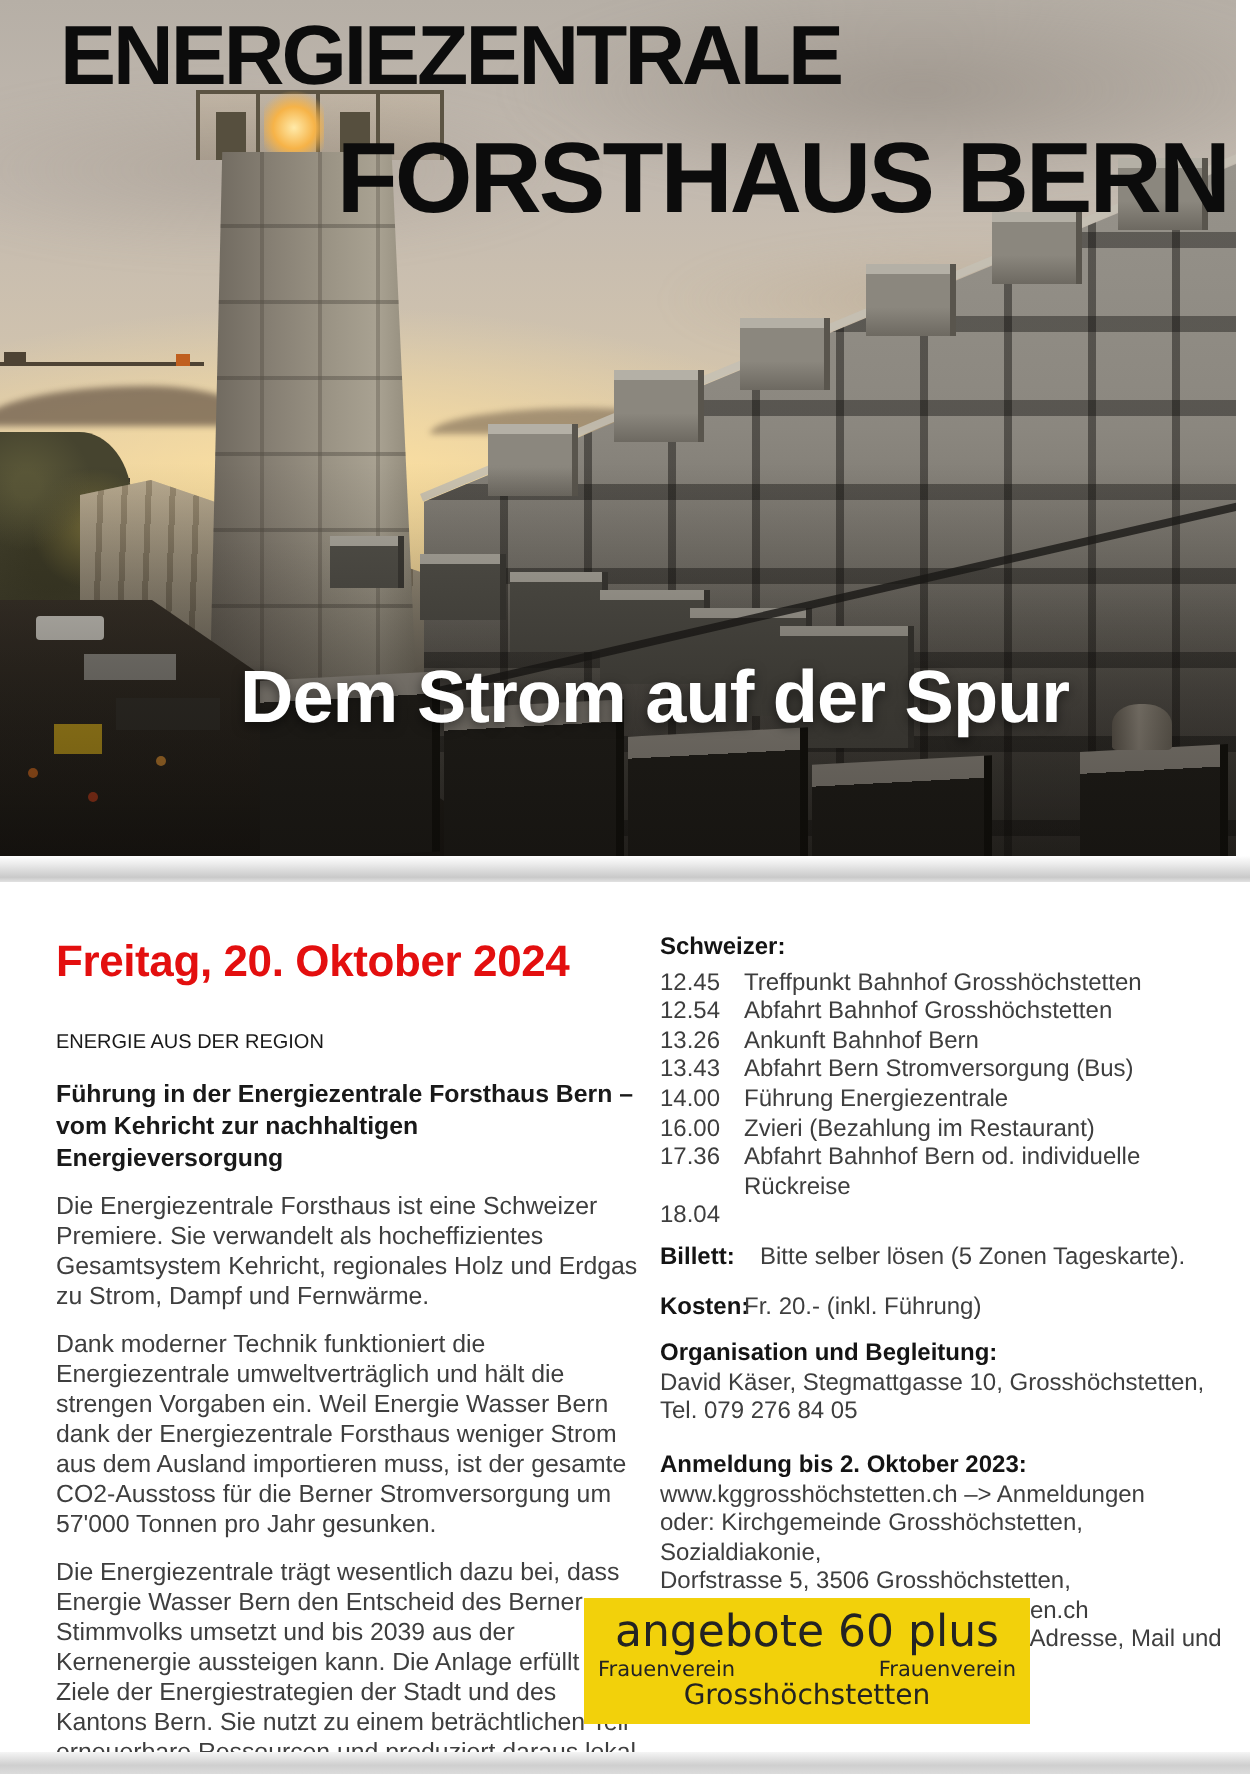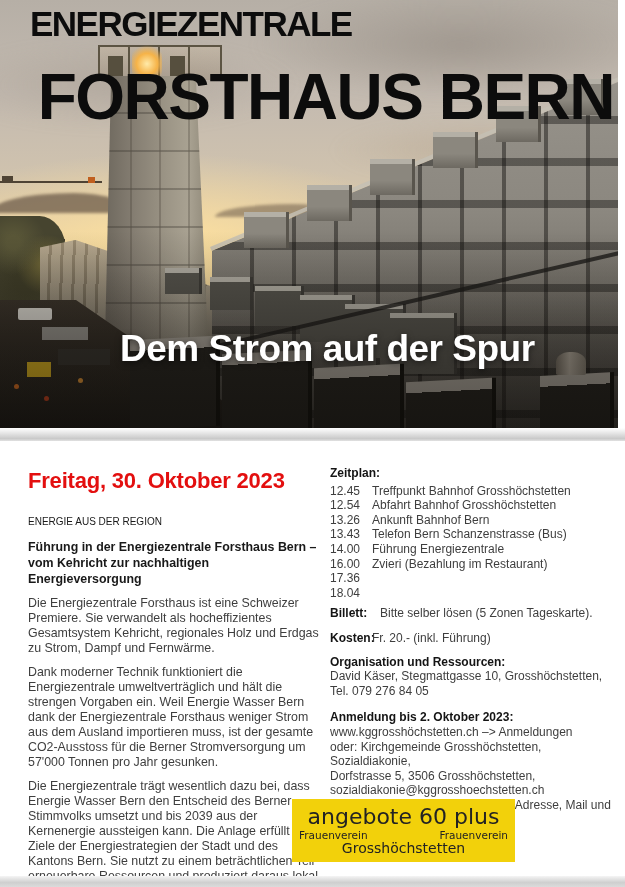--- a/index.html
+++ b/index.html
@@ -104,23 +104,23 @@
   .fgbox { position:absolute; transform:skewY(-3deg);
     background:linear-gradient(180deg,#a59f95 0 11px,#26241f 11px 100%);
     border-right:4px solid #15140f; }
   .pot { position:absolute; left:556px; top:352px; width:30px; height:23px; border-radius:45% 45% 8% 8%;
     background:linear-gradient(90deg,#6e675c,#a79f92 45%,#7c7569); }
 
   .dusk { position:absolute; inset:0;
     background:linear-gradient(180deg, rgba(0,0,0,0) 54%, rgba(10,8,6,.34) 80%, rgba(8,6,4,.5) 100%); }
 
   
-  .title1 { position:absolute; left:30px; top:4px; font-size:35px; font-weight:bold;
+  .title1 { position:absolute; left:30px; top:4px; font-size:42px; font-weight:bold;
     letter-spacing:-1.5px; color:#0c0c0c; white-space:nowrap; }
-  .title2 { position:absolute; right:4px; top:60px; font-size:64px; font-weight:bold;
+  .title2 { position:absolute; right:4px; top:60px; font-size:50px; font-weight:bold;
     letter-spacing:-1.5px; color:#0c0c0c; white-space:nowrap; }
   .caption { position:absolute; left:120px; top:328px; font-size:37px; font-weight:bold;
     color:#ffffff; letter-spacing:-0.5px; white-space:nowrap;
     text-shadow:0 2px 6px rgba(0,0,0,.5); }
 
   .band-top { position:absolute; left:0; top:428px; width:625px; height:13px;
     background:linear-gradient(180deg,#ffffff 0%,#ececec 30%,#c9c9c9 82%,#e2e2e2 100%); }
   .band-bottom { position:absolute; left:0; top:876px; width:625px; height:11px;
     background:linear-gradient(180deg,#f5f5f5,#cfcfcf 60%,#dbdbdb); }
 
@@ -227,74 +227,75 @@
     <div class="dusk"></div>
 
     <div class="title1">ENERGIEZENTRALE</div>
     <div class="title2">FORSTHAUS BERN</div>
     <div class="caption">Dem Strom auf der Spur</div>
   </div>
 
   <div class="band-top"></div>
 
   <div class="col-left">
-    <div class="date-heading" style="color: rgb(227, 15, 15);">Freitag, 30. Oktober 2023</div>
+    <div class="date-heading" style="color: rgb(227, 15, 15);">Freitag, 20. Oktober 2024</div>
     <div class="kicker">ENERGIE AUS DER REGION</div>
     <div class="lead">Führung in der Energiezentrale Forsthaus Bern – vom Kehricht zur nachhaltigen Energieversorgung</div>
     <p class="body">Die Energiezentrale Forsthaus ist eine Schweizer Premiere. Sie verwandelt als hocheffizientes Gesamtsystem Kehricht, regionales Holz und Erdgas zu Strom, Dampf und Fernwärme.</p>
     <p class="body">Dank moderner Technik funktioniert die Energiezentrale umweltverträglich und hält die strengen Vorgaben ein. Weil Energie Wasser Bern dank der Energiezentrale Forsthaus weniger Strom aus dem Ausland importieren muss, ist der gesamte CO2-Ausstoss für die Berner Stromversorgung um 57'000 Tonnen pro Jahr gesunken.</p>
     <p class="body">Die Energiezentrale trägt wesentlich dazu bei, dass Energie Wasser Bern den Entscheid des Berner Stimmvolks umsetzt und bis 2039 aus der Kernenergie aussteigen kann. Die Anlage erfüllt die Ziele der Energiestrategien der Stadt und des Kantons Bern. Sie nutzt zu einem beträchtlichen Teil erneuerbare Ressourcen und produziert daraus lokal Energie.</p>
   </div>
 
   <div class="col-right">
-    <div class="r-head">Zeitplan:</div>
+    <div class="r-head">Schweizer:</div>
     <div class="sched">
       <div class="sched-row">
         <span class="sched-time">12.45</span>
         <span class="sched-event">Treffpunkt Bahnhof Grosshöchstetten</span>
       </div>
       <div class="sched-row">
         <span class="sched-time">12.54</span>
         <span class="sched-event">Abfahrt Bahnhof Grosshöchstetten</span>
       </div>
       <div class="sched-row">
         <span class="sched-time">13.26</span>
         <span class="sched-event">Ankunft Bahnhof Bern</span>
       </div>
       <div class="sched-row">
         <span class="sched-time">13.43</span>
-        <span class="sched-event">Telefon Bern Schanzenstrasse (Bus)</span>
+        <span class="sched-event">Abfahrt Bern Stromversorgung (Bus)</span>
       </div>
       <div class="sched-row">
         <span class="sched-time">14.00</span>
         <span class="sched-event">Führung Energiezentrale</span>
       </div>
       <div class="sched-row">
         <span class="sched-time">16.00</span>
         <span class="sched-event">Zvieri (Bezahlung im Restaurant)</span>
       </div>
       <div class="sched-row">
         <span class="sched-time">17.36</span>
+        <span class="sched-event">Abfahrt Bahnhof Bern od. individuelle Rückreise</span>
       </div>
       <div class="sched-row">
         <span class="sched-time">18.04</span>
       </div>
     </div>
 
     <div class="kv billett">
       <span class="kv-label">Billett:</span>
       <span class="kv-value">Bitte selber lösen (5 Zonen Tageskarte).</span>
     </div>
     <div class="kv kosten">
       <span class="kv-label">Kosten:</span>
       <span class="kv-value">Fr. 20.- (inkl. Führung)</span>
     </div>
 
     <div class="org">
-      <div class="r-head">Organisation und Ressourcen:</div>
+      <div class="r-head">Organisation und Begleitung:</div>
       <div>David Käser, Stegmattgasse 10, Grosshöchstetten,</div>
       <div>Tel. 079 276 84 05</div>
     </div>
 
     <div class="anmeldung">
       <div class="r-head">Anmeldung bis 2. Oktober 2023:</div>
       <div>www.kggrosshöchstetten.ch –&gt; Anmeldungen</div>
       <div>oder: Kirchgemeinde Grosshöchstetten, Sozialdiakonie,</div>
       <div>Dorfstrasse 5, 3506 Grosshöchstetten,</div>
       <div>sozialdiakonie@kggrosshoechstetten.ch</div>

